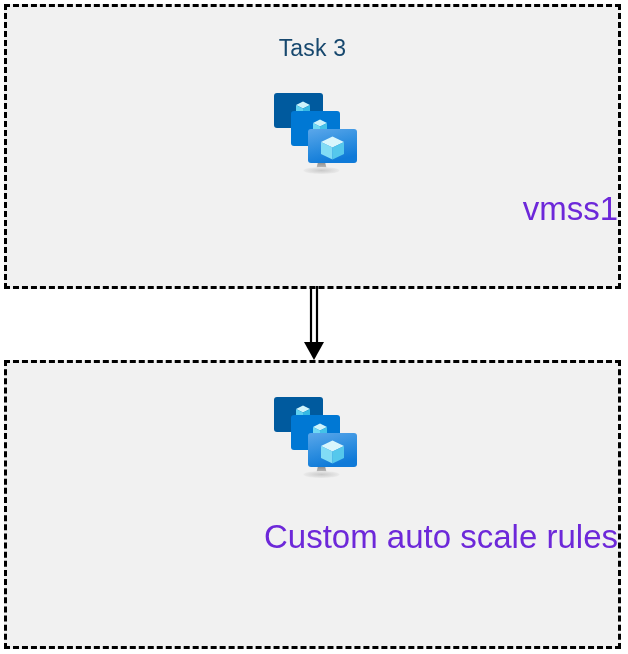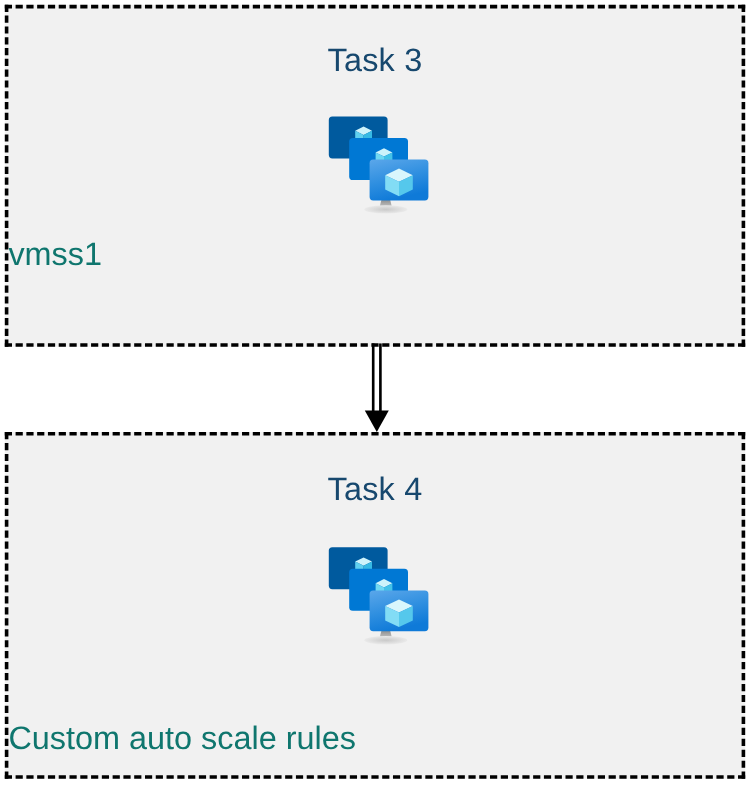--- a/index.html
+++ b/index.html
@@ -42,21 +42,21 @@
   }
   #box-task4 {
     left: 4px;
     top: 360px;
     width: 617px;
     height: 289px;
   }
 
   .task-title {
     color: #17486e;
-    font-size: 27px;
+    font-size: 23px;
     line-height: 1;
     letter-spacing: 0.2px;
     text-align: center;
     width: 100%;
   }
   #box-task3 .task-title { margin-top: 30px; }
   #box-task4 .task-title { margin-top: 32px; }
 
   
   .vmss-icon {
@@ -64,28 +64,28 @@
     width: 100px;
     height: 92px;
   }
   #box-task3 .vmss-icon { margin-top: 24px; }
   #box-task4 .vmss-icon { margin-top: 25px; }
 
   .vmss-icon svg { display: block; }
 
   
   .node-label {
-    color: #0f766e;
-    font-size: 27px;
+    color: #6d28d9;
+    font-size: 33px;
     line-height: 33px;
-    text-align: left;
+    text-align: right;
     width: 100%;
   }
   #box-task3 .node-label { margin-top: 16px; }
-  #box-task4 .node-label { margin-top: 60px; }
+  #box-task4 .node-label { margin-top: 40px; }
 
   
   #connector {
     position: absolute;
     left: 296px;
     top: 286px;
     width: 44px;
     height: 78px;
   }
   #connector svg { display: block; }
@@ -151,21 +151,20 @@
   <div id="connector">
     <svg width="44" height="78" viewBox="0 0 44 78" xmlns="http://www.w3.org/2000/svg">
       <line x1="15" y1="0" x2="15" y2="58" stroke="#000000" stroke-width="2.2"></line>
       <line x1="21" y1="0" x2="21" y2="58" stroke="#000000" stroke-width="2.2"></line>
       <polygon points="8,56 28,56 18,74" fill="#000000"></polygon>
     </svg>
   </div>
 
   <div class="task-box" id="box-task4">
 
-    <div class="task-title">Task 4</div>
 
     <div class="vmss-icon">
       <svg width="100" height="92" viewBox="0 0 100 92" xmlns="http://www.w3.org/2000/svg">
         <defs>
           <linearGradient id="frontGrad4" x1="0" y1="0" x2="0.35" y2="1">
             <stop offset="0%" stop-color="#5ba7ea"></stop>
             <stop offset="55%" stop-color="#2f8fe0"></stop>
             <stop offset="100%" stop-color="#0f7ad8"></stop>
           </linearGradient>
           <linearGradient id="standGrad4" x1="0" y1="0" x2="0" y2="1">

